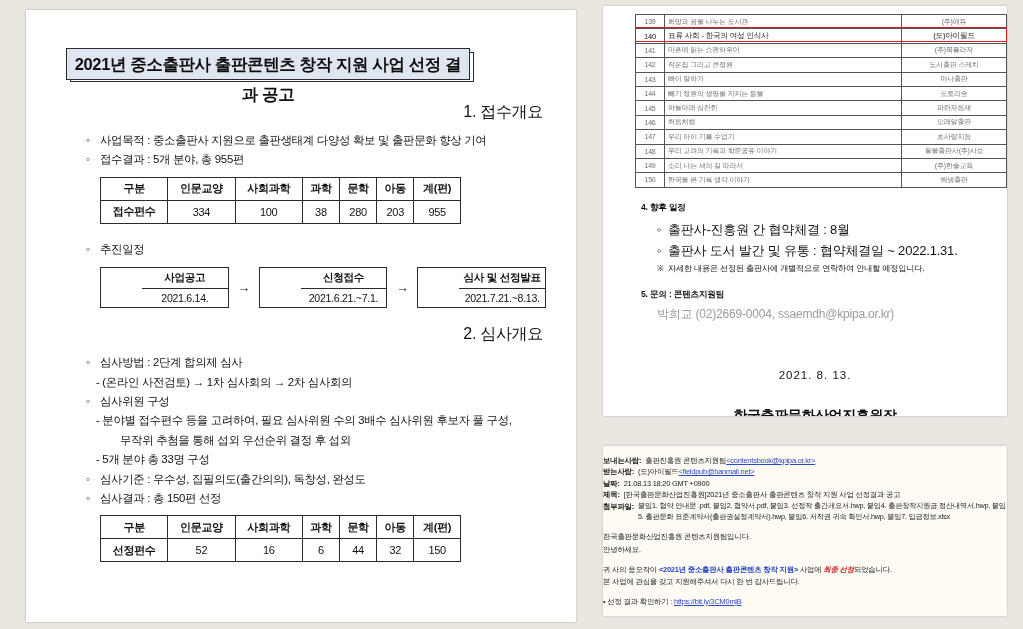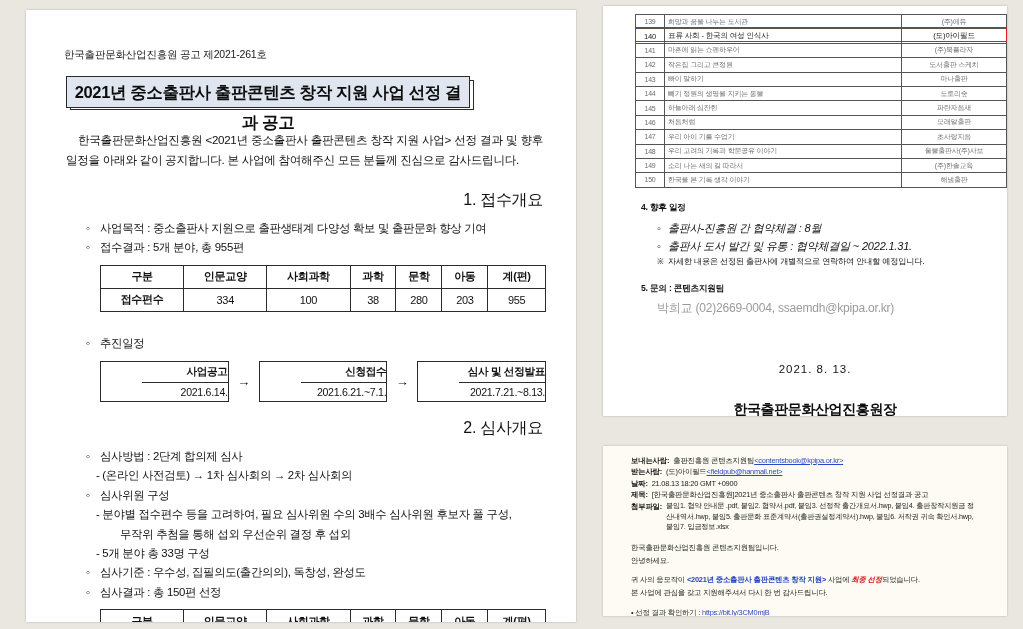--- a/index.html
+++ b/index.html
@@ -101,22 +101,22 @@
   }
   .plain-ind {
     font-size: 11.4px;
     letter-spacing: -0.3px;
     line-height: 1.7;
     margin-left: 56px;
   }
 
   table.grid {
     border-collapse: collapse;
-    margin: 7px 0 22px 36px;
-    width: 446px;
+    margin: 7px 0 16px 36px;
+    width: 361px;
   }
   table.grid td {
     border: 1px solid #2b2b2b;
     height: 20px;
     text-align: center;
     font-size: 11px;
     letter-spacing: -0.3px;
     padding: 1px 2px;
   }
   table.grid td.hd {
@@ -130,21 +130,21 @@
   
   .flow {
     display: flex;
     align-items: stretch;
     margin: 8px 0 10px 36px;
     width: 446px;
   }
   .flow-box {
     flex: 1;
     border: 1px solid #2b2b2b;
-    text-align: right;
+    text-align: center;
     font-size: 10.6px;
     letter-spacing: -0.3px;
     padding-left: 41px;
   }
   .flow-box .fb-top {
     border-bottom: 1px solid #2b2b2b;
     font-weight: bold;
     padding: 3px 0;
   }
   .flow-box .fb-bot {
@@ -215,27 +215,26 @@
     box-sizing: border-box;
     pointer-events: none;
   }
   .r-sec {
     font-size: 8.6px;
     font-weight: bold;
     letter-spacing: -0.2px;
     margin: 14px 0 5px 6px;
   }
   .r-bullet {
-    font-size: 11px;
+    font-size: 13px;
     letter-spacing: -0.2px;
     line-height: 1.65;
     margin-left: 22px;
     position: relative;
     padding-left: 11px;
-    font-style: italic;
   }
   .r-bullet::before {
     content: "\25E6";
     position: absolute;
     left: 0;
     top: 0;
   }
   .r-note {
     font-size: 8.2px;
     letter-spacing: -0.2px;
@@ -278,21 +277,21 @@
   
   .mail-card {
     position: absolute;
     left: 603px;
     top: 446px;
     width: 404px;
     height: 170px;
     background: #fdfbf3;
     box-shadow: 0 0 2px rgba(0,0,0,0.22);
     overflow: hidden;
-    padding: 9px 28px;
+    padding: 9px 0;
     box-sizing: border-box;
     color: #222;
   }
   .mail-row {
     font-size: 7.4px;
     line-height: 1.55;
     letter-spacing: -0.2px;
     display: flex;
   }
   .mail-label {
@@ -324,28 +323,26 @@
     line-height: 1.7;
   }
 </style>
 </head>
 <body>
 
 <div id="page">
 
   <div class="doc-left">
     <div class="doc-left-inner">
-      <div class="notice-no">한국출판문화산업진흥원 공고 제2021-261호</div>
 
       <div class="title-wrap">
         <div class="title-shadow"></div>
         <div class="title-box">2021년 중소출판사 출판콘텐츠 창작 지원 사업 선정 결과 공고</div>
       </div>
 
-      <p class="para">한국출판문화산업진흥원 &lt;2021년 중소출판사 출판콘텐츠 창작 지원 사업&gt; 선정 결과 및 향후 일정을 아래와 같이 공지합니다. 본 사업에 참여해주신 모든 분들께 진심으로 감사드립니다.</p>
 
       <div class="sec-head">1. 접수개요</div>
       <div class="bullet">사업목적 : 중소출판사 지원으로 출판생태계 다양성 확보 및 출판문화 향상 기여</div>
       <div class="bullet">접수결과 : 5개 분야, 총 955편</div>
 
       <table class="grid">
         <tbody>
             <tr>
           <td class="hd">구분</td>
           <td class="hd">인문교양</td>

